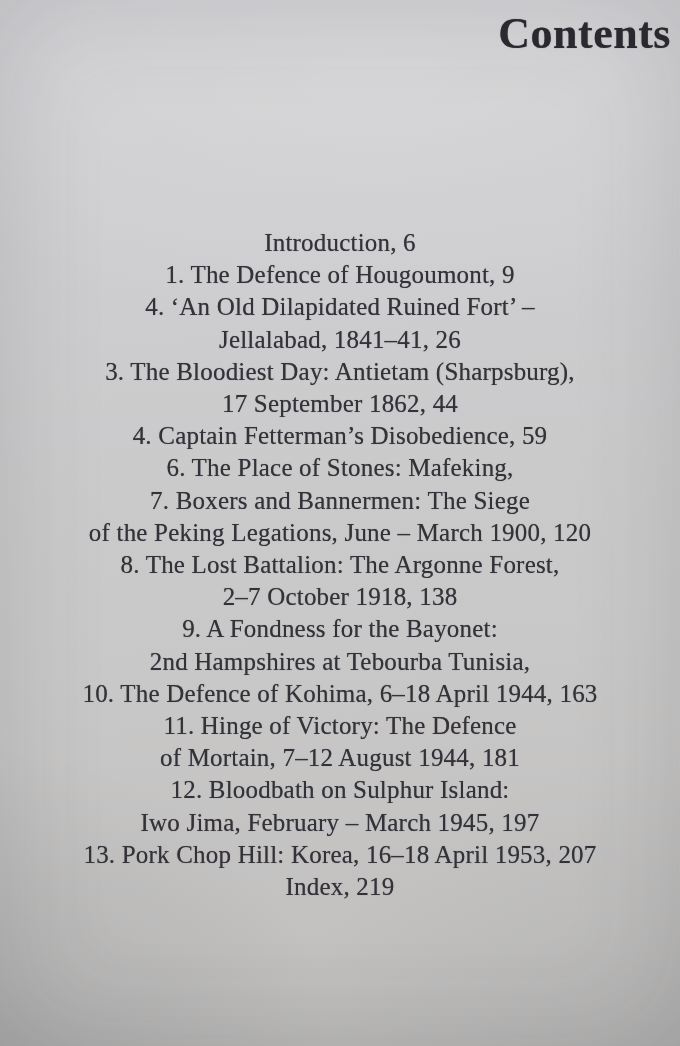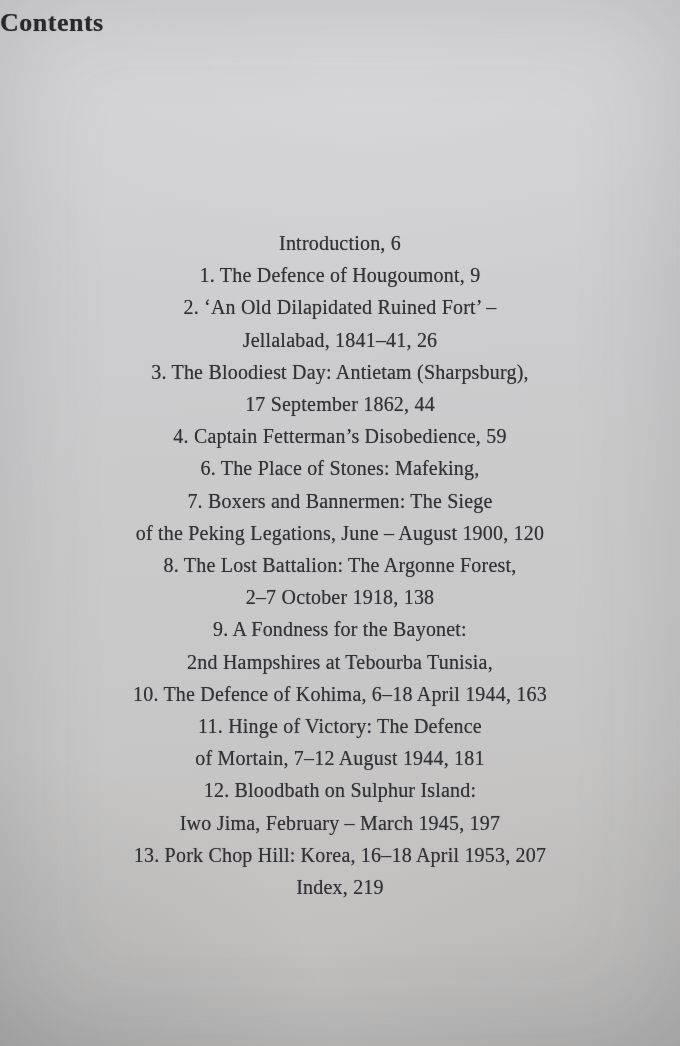--- a/index.html
+++ b/index.html
@@ -20,61 +20,61 @@
       radial-gradient(ellipse 700px 500px at 105% 100%, rgba(45,45,52,0.07), rgba(45,45,52,0) 60%),
       linear-gradient(176deg, #d2d1d4 0%, #cdccce 30%, #c9c8c8 62%, #c2c1c0 88%, #bcbbba 100%);
     box-shadow: inset 0 0 110px rgba(58,58,64,0.16);
   }
   .book-title {
     position: absolute;
     top: 8px;
     left: 0;
     right: 9px; 
     margin: 0;
-    text-align: left;
-    font-size: 26px;
+    text-align: right;
+    font-size: 44px;
     font-weight: bold;
     letter-spacing: 0.5px;
     color: #2a292f;
     text-shadow: 0 0 1px rgba(42,41,47,0.55);
   }
   .toc {
     position: absolute;
     top: 227px;
     left: 0;
     right: 0;
     text-align: center;
   }
   .toc-line {
-    font-size: 20px;
+    font-size: 25px;
     line-height: 32.2px;
     letter-spacing: 0.2px;
     white-space: nowrap;
     color: #333238;
     text-shadow: 0 0 0.8px rgba(48,47,53,0.6);
   }
 </style>
 </head>
 <body>
 
 <div class="page-photo">
 
   <h1 class="book-title">Contents</h1>
 
   <div class="toc">
     <div class="toc-line">Introduction, 6</div>
     <div class="toc-line">1. The Defence of Hougoumont, 9</div>
-    <div class="toc-line">2. ‘An Old Dilapidated Ruined Fort’ –</div>
+    <div class="toc-line">4. ‘An Old Dilapidated Ruined Fort’ –</div>
     <div class="toc-line">Jellalabad, 1841–41, 26</div>
     <div class="toc-line">3. The Bloodiest Day: Antietam (Sharpsburg),</div>
     <div class="toc-line">17 September 1862, 44</div>
     <div class="toc-line">4. Captain Fetterman’s Disobedience, 59</div>
     <div class="toc-line">6. The Place of Stones: Mafeking,</div>
     <div class="toc-line">7. Boxers and Bannermen: The Siege</div>
-    <div class="toc-line">of the Peking Legations, June – August 1900, 120</div>
+    <div class="toc-line">of the Peking Legations, June – March 1900, 120</div>
     <div class="toc-line">8. The Lost Battalion: The Argonne Forest,</div>
     <div class="toc-line">2–7 October 1918, 138</div>
     <div class="toc-line">9. A Fondness for the Bayonet:</div>
     <div class="toc-line">2nd Hampshires at Tebourba Tunisia,</div>
     <div class="toc-line">10. The Defence of Kohima, 6–18 April 1944, 163</div>
     <div class="toc-line">11. Hinge of Victory: The Defence</div>
     <div class="toc-line">of Mortain, 7–12 August 1944, 181</div>
     <div class="toc-line">12. Bloodbath on Sulphur Island:</div>
     <div class="toc-line">Iwo Jima, February – March 1945, 197</div>
     <div class="toc-line">13. Pork Chop Hill: Korea, 16–18 April 1953, 207</div>

